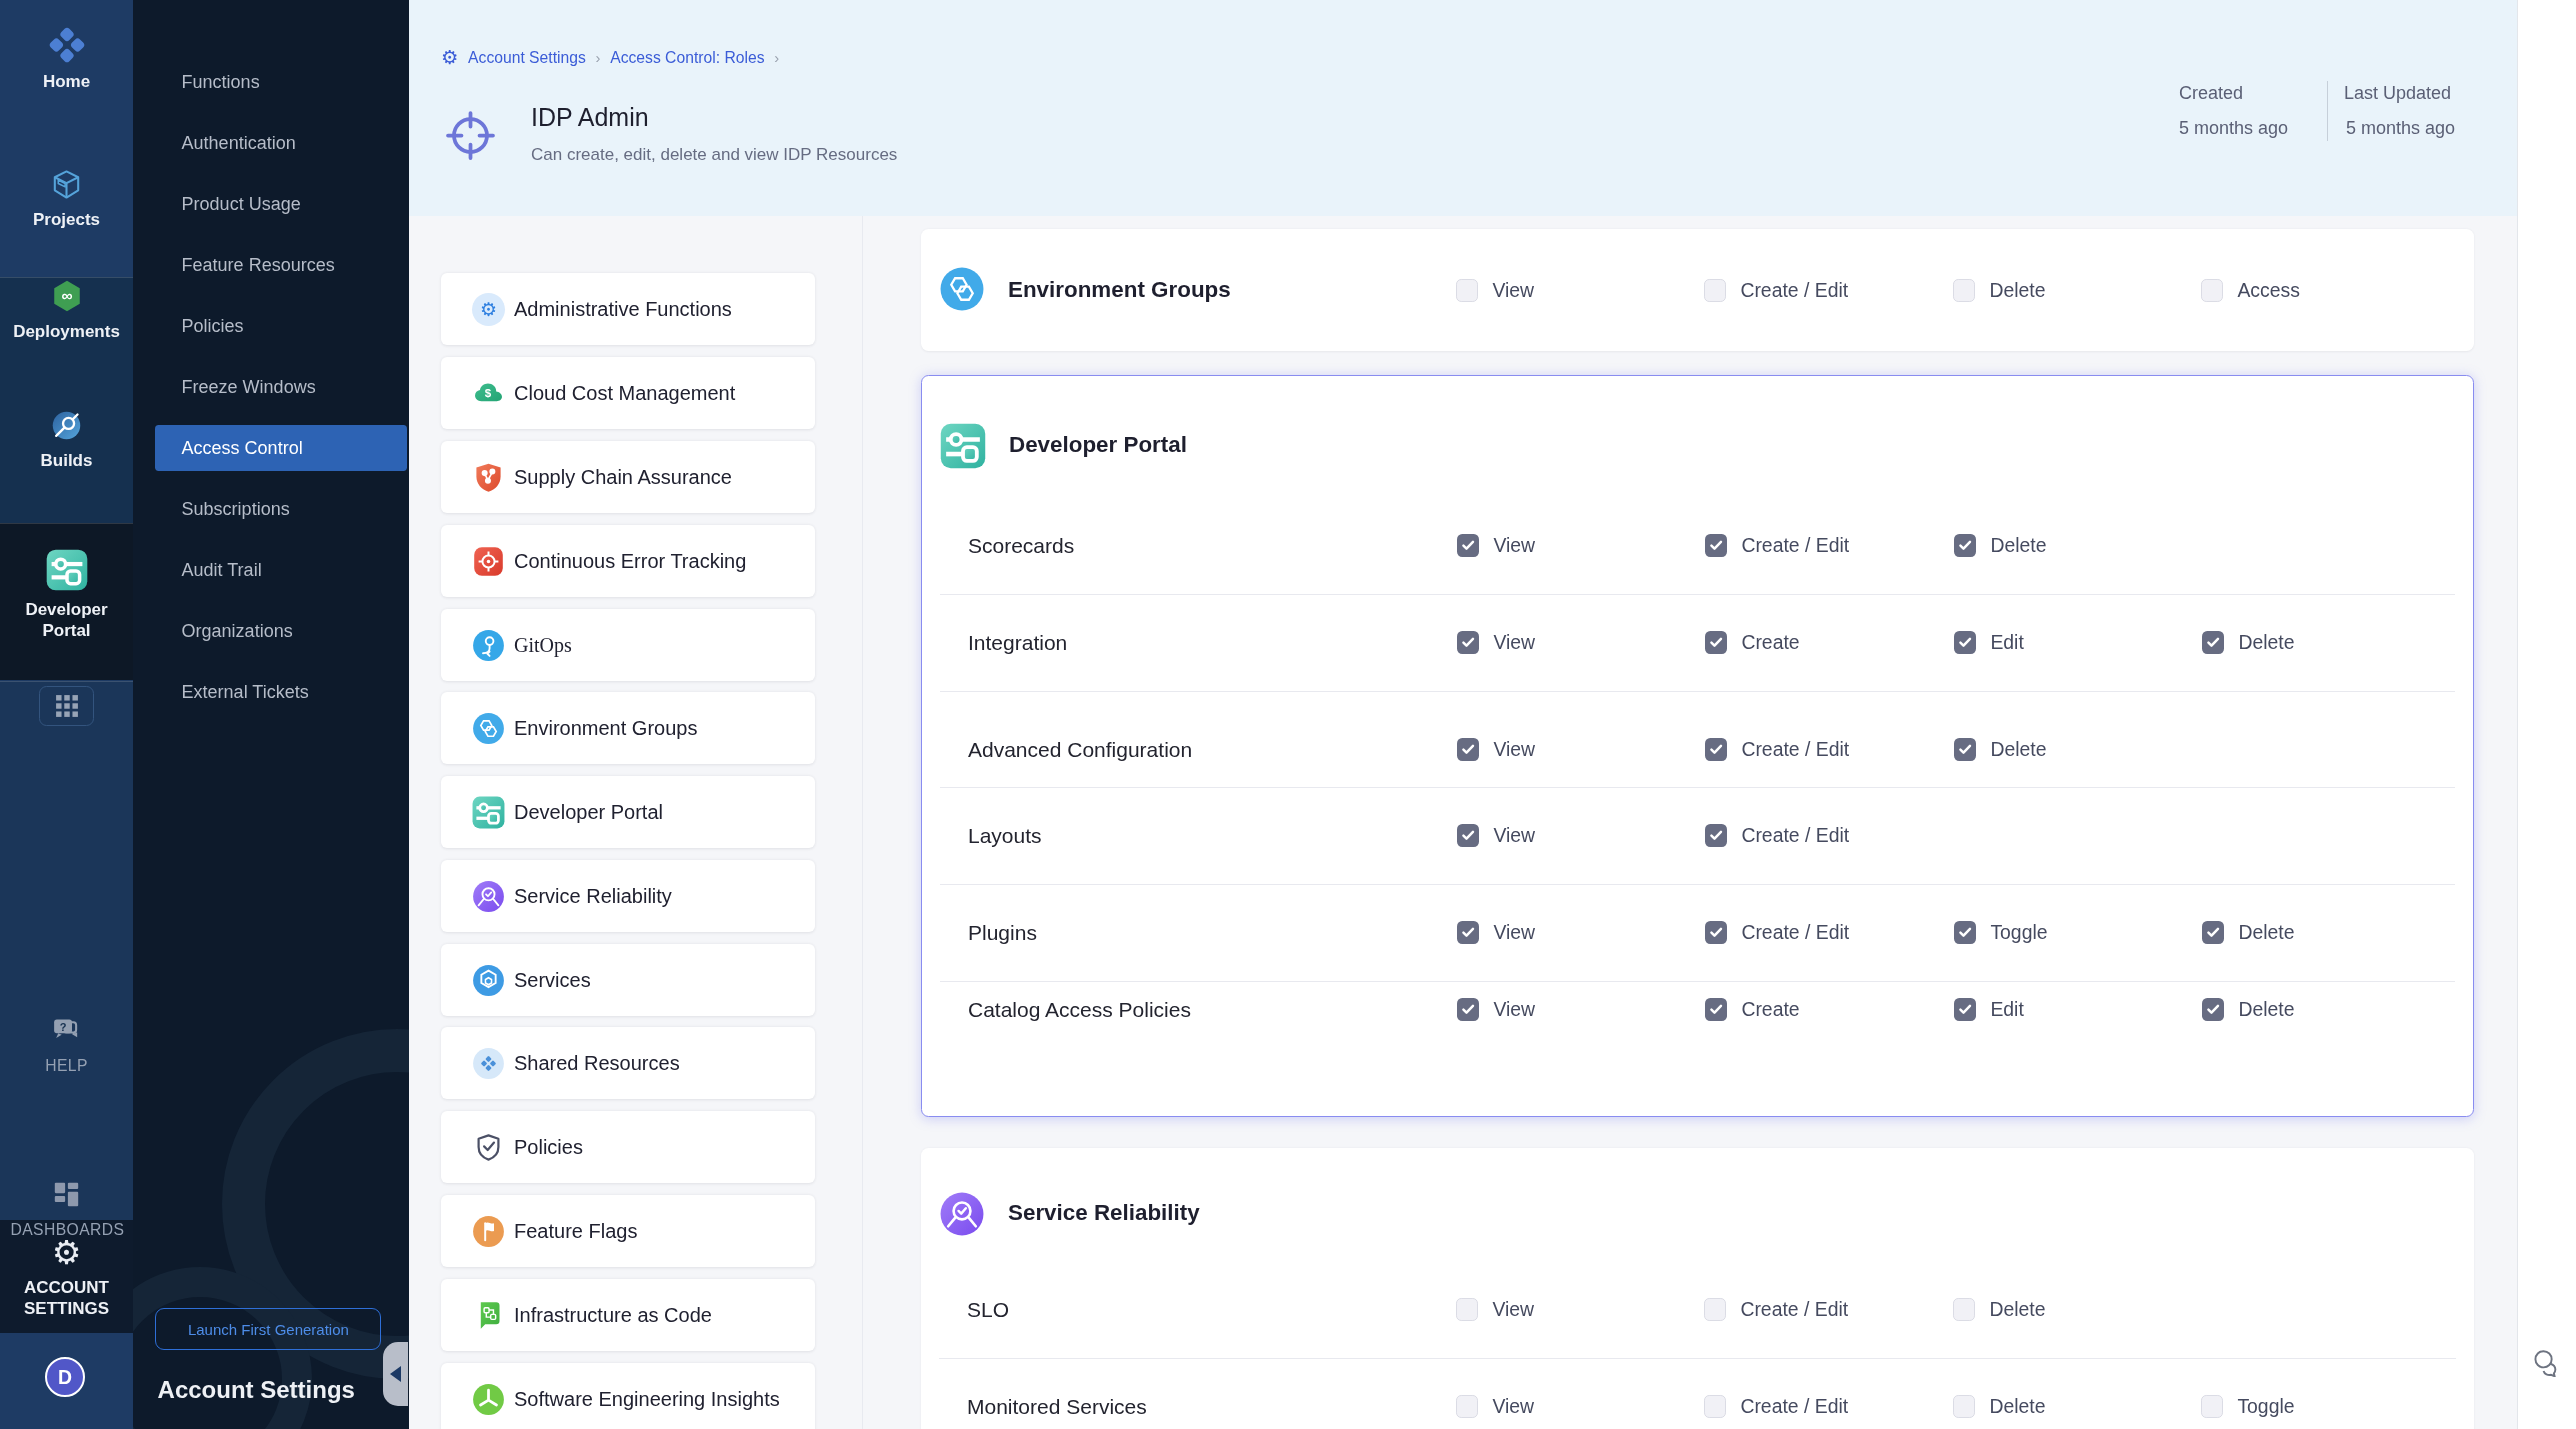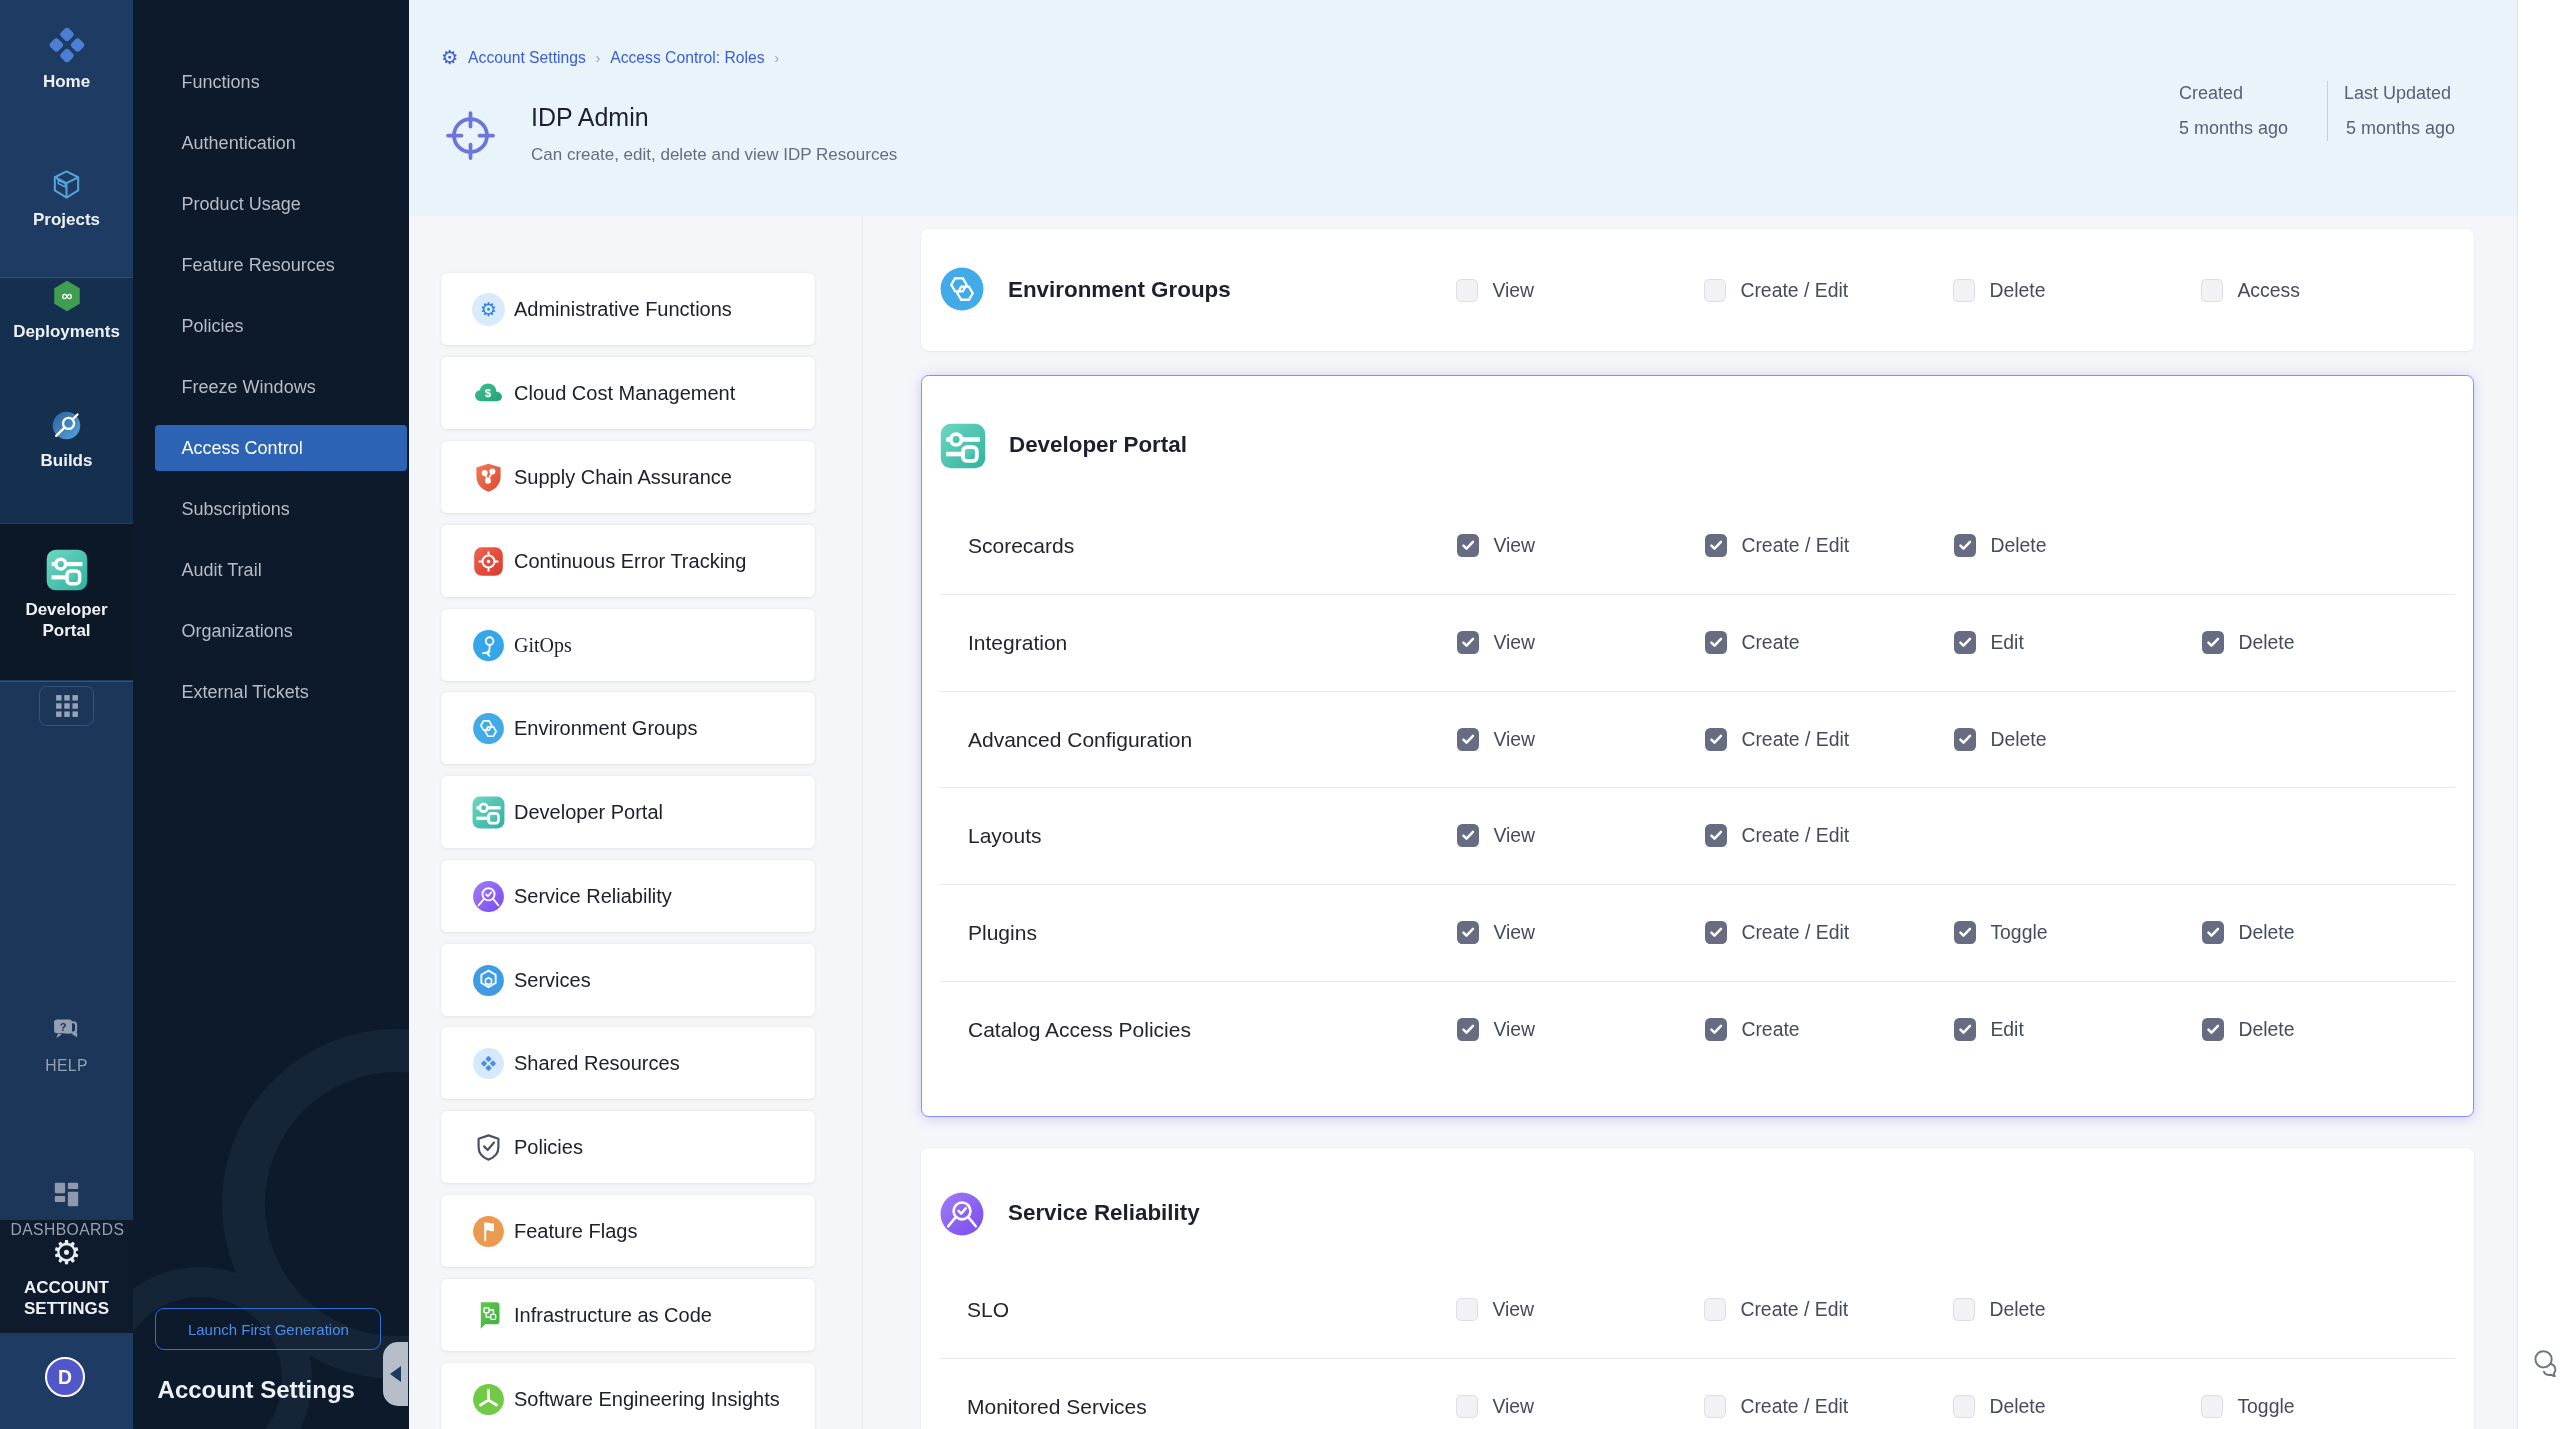--- a/index.html
+++ b/index.html
@@ -559,21 +559,21 @@
             <div class="perm-cell" style="left: 1280px;">
               <span class="cbx on">
                 <svg width="16.4" height="16.4" viewBox="0 0 24 24" fill="none" stroke="#fff" stroke-width="3.6" stroke-linecap="round" stroke-linejoin="round">
                   <path d="M5 12.5l4.5 4.5L19 7"></path>
                 </svg>
               </span>
               <span class="perm-label">Delete</span>
             </div>
           </div>
           <div class="hairline" style="top: 315px;"></div>
-          <div class="perm-row" style="top: 315px;">
+          <div class="perm-row" style="top: 325px;">
             <span class="row-label">Advanced Configuration</span>
             <div class="perm-cell" style="left: 535px;">
               <span class="cbx on">
                 <svg width="16.4" height="16.4" viewBox="0 0 24 24" fill="none" stroke="#fff" stroke-width="3.6" stroke-linecap="round" stroke-linejoin="round">
                   <path d="M5 12.5l4.5 4.5L19 7"></path>
                 </svg>
               </span>
               <span class="perm-label">View</span>
             </div>
             <div class="perm-cell" style="left: 783px;">
@@ -643,21 +643,21 @@
             <div class="perm-cell" style="left: 1280px;">
               <span class="cbx on">
                 <svg width="16.4" height="16.4" viewBox="0 0 24 24" fill="none" stroke="#fff" stroke-width="3.6" stroke-linecap="round" stroke-linejoin="round">
                   <path d="M5 12.5l4.5 4.5L19 7"></path>
                 </svg>
               </span>
               <span class="perm-label">Delete</span>
             </div>
           </div>
           <div class="hairline" style="top: 605px;"></div>
-          <div class="perm-row" style="top: 605px;">
+          <div class="perm-row" style="top: 585px;">
             <span class="row-label">Catalog Access Policies</span>
             <div class="perm-cell" style="left: 535px;">
               <span class="cbx on">
                 <svg width="16.4" height="16.4" viewBox="0 0 24 24" fill="none" stroke="#fff" stroke-width="3.6" stroke-linecap="round" stroke-linejoin="round">
                   <path d="M5 12.5l4.5 4.5L19 7"></path>
                 </svg>
               </span>
               <span class="perm-label">View</span>
             </div>
             <div class="perm-cell" style="left: 783px;">

